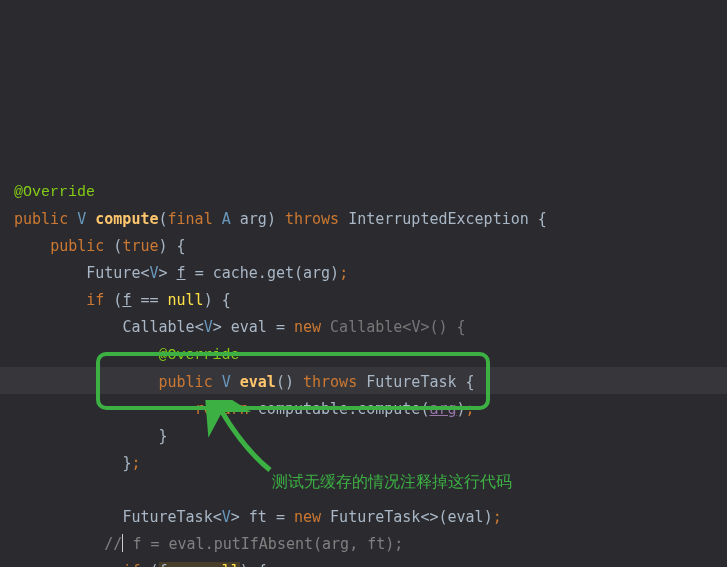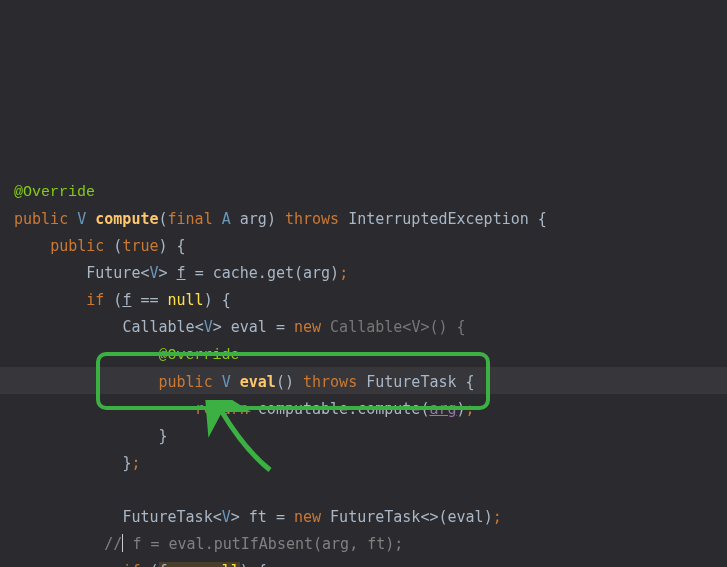--- a/index.html
+++ b/index.html
@@ -111,14 +111,15 @@
   <svg class="green-arrow" style="left:200px; top:400px;" width="80" height="80" viewBox="0 0 80 80">
     <defs>
       <marker id="ah" markerWidth="12" markerHeight="12" refX="3" refY="5" orient="auto">
         <path d="M0,0 L10,5 L0,10 L3,5 Z" fill="#3cb043"></path>
       </marker>
     </defs>
     <path d="M 70 70 Q 45 50 22 12" stroke="#3cb043" stroke-width="5" fill="none" marker-end="url(#ah)"></path>
   </svg>
 
   
+  <div class="green-text" style="left:272px; top:468px;">测试无缓存的情况注释掉这行代码</div>
 
 </div>
 
 </body></html>

